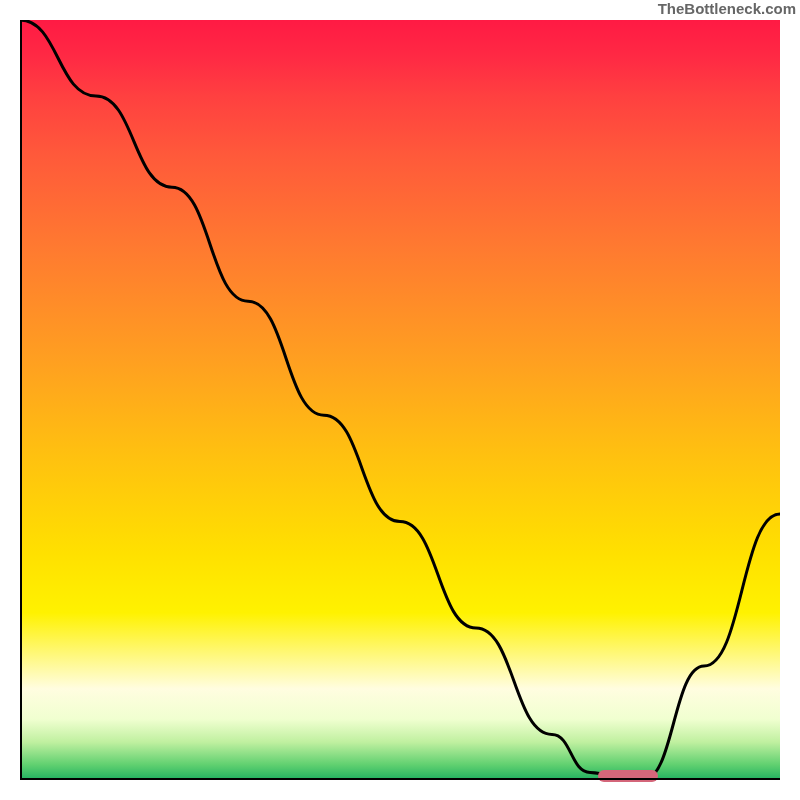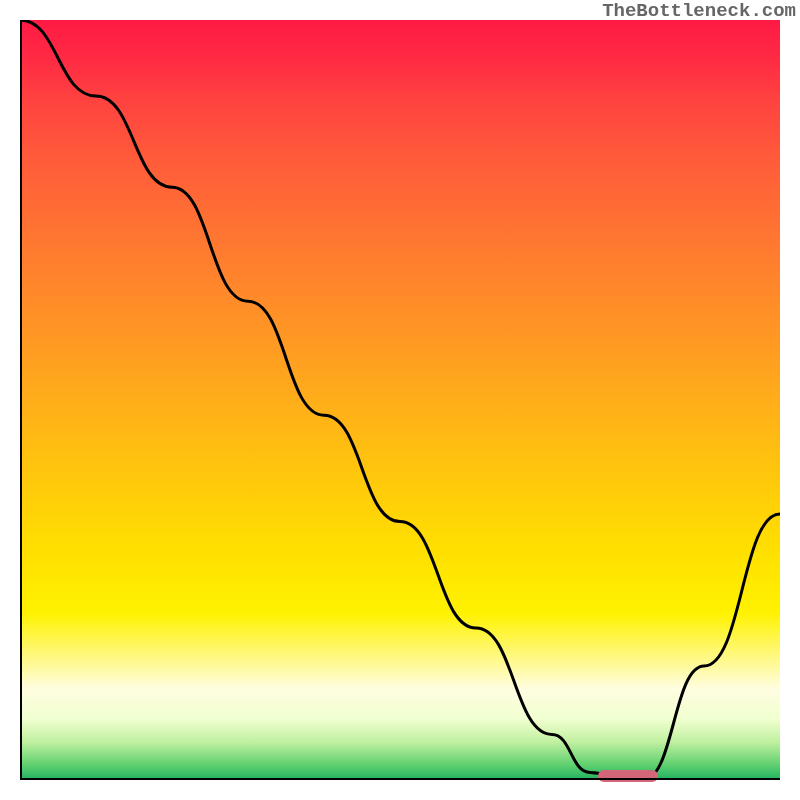--- a/index.html
+++ b/index.html
@@ -65,24 +65,24 @@
   }
   .marker {
     position: absolute;
     background: #d4667a;
     border-radius: 6px;
   }
   .watermark {
     position: absolute;
     top: 0;
     right: 4px;
-    font-size: 19px;
+    font-size: 15px;
     font-weight: bold;
     color: #666;
-    font-family: Liberation Mono, monospace;
+    font-family: Liberation Sans, sans-serif;
   }
 </style>
 </head>
 <body>
 
 <div class="chart-container">
   <div class="plot-area"></div>
 
   <svg class="curve-svg" viewBox="0 0 760 760" preserveAspectRatio="none">
     <path id="curve-path" d="M 0.0 0.0 C 38.0 0.0, 38.0 76.0, 76.0 76.0 C 114.0 76.0, 114.0 167.2, 152.0 167.2 C 190.0 167.2, 190.0 281.2, 228.0 281.2 C 266.0 281.2, 266.0 395.2, 304.0 395.2 C 342.0 395.2, 342.0 501.6, 380.0 501.6 C 418.0 501.6, 418.0 608.0, 456.0 608.0 C 494.0 608.0, 494.0 714.4, 532.0 714.4 C 551.0 714.4, 551.0 752.4, 570.0 752.4 C 589.0 752.4, 589.0 760.0, 608.0 760.0 C 615.6 760.0, 615.6 760.0, 623.2 760.0 C 653.6 760.0, 653.6 646.0, 684.0 646.0 C 722.0 646.0, 722.0 494.0, 760.0 494.0" stroke="#000" stroke-width="3" fill="none" stroke-linecap="round" stroke-linejoin="round"></path>

